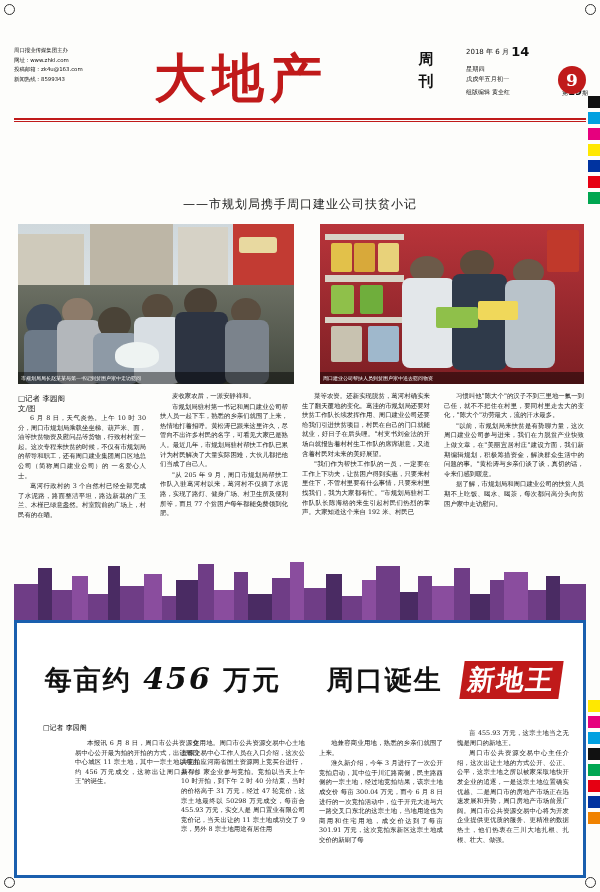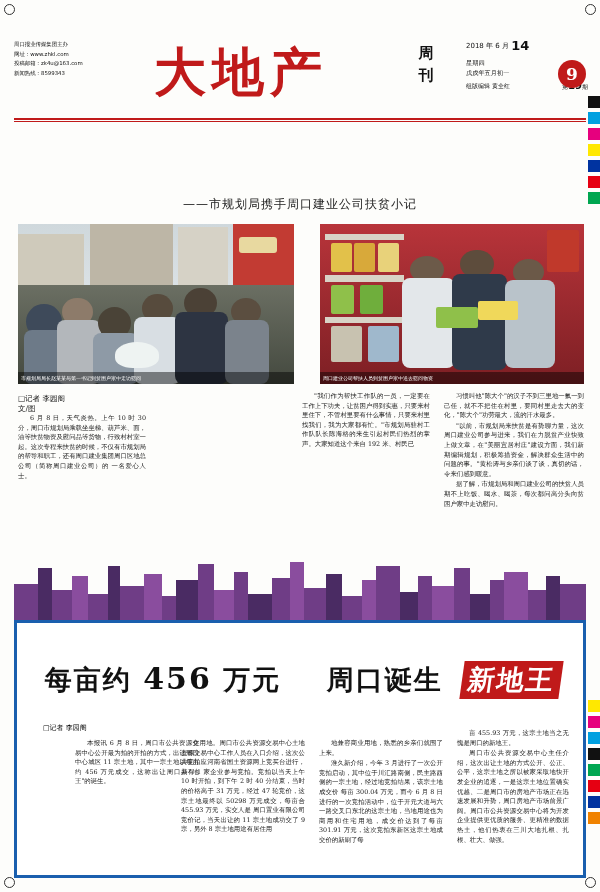--- a/index.html
+++ b/index.html
@@ -10,21 +10,21 @@
     overflow:hidden;
     position:relative;
   }
   .page{
     position:absolute;inset:0;
     background:#fdfdfb;
     padding:0;
   }
   
   .masthead{
-    position:absolute;left:14px;top:34px;width:572px;height:82px;
+    position:absolute;left:14px;top:40px;width:572px;height:82px;
   }
   .pub-info{
     position:absolute;left:0;top:6px;width:128px;
     font-size:5.4px;line-height:9.5px;color:#111;
   }
   .pub-info div{white-space:nowrap;}
   .title-wrap{
     position:absolute;left:140px;top:0px;width:250px;height:80px;
   }
   .big-title{
@@ -123,21 +123,21 @@
   .adbox{
     position:absolute;left:14px;top:620px;width:572px;height:258px;
     border:3px solid #1a5fae;box-sizing:border-box;background:#fff;
   }
   .ad-title{
     position:absolute;left:0;top:38px;width:572px;text-align:center;
     font-family:"DejaVu Serif","Liberation Serif",serif;
     font-weight:bold;font-size:27px;color:#111;letter-spacing:2px;
     white-space:nowrap;
   }
-  .ad-title .num{font-size:30px;}
+  .ad-title .num{font-size:30px;font-style:italic;}
   .ad-red{
     display:inline-block;background:#c01a1a;color:#fff;
     padding:1px 6px;margin-left:8px;transform:skewX(-8deg);
     font-size:27px;
   }
   .ad-byline{
     position:absolute;left:26px;top:100px;font-size:7px;
     font-family:"DejaVu Serif","Liberation Serif",serif;
   }
   
@@ -240,22 +240,29 @@
 
   <div class="byline" style="left:18px;top:394px;">
     <span>□记者 李园阁</span>
   </div>
   <div class="byline" style="left:18px;top:404px;">
     <span>文/图</span>
   </div>
 
   <div class="col" style="left:18px;top:414px;width:128px;height:130px;">
     <p>6 月 8 日，天气炎热。上午 10 时 30 分，周口市规划局乘载坐坐梯、葫芦米、面，油等扶贫物资及慰问品等货物，行致村村室一起。这次专程来扶贫的时候，不仅有市规划局的帮导和职工，还有周口建业集团周口区地总公司（简称周口建业公司）的 一名爱心人士。</p>
+    <p>葛河行政村的 3 个自然村已经全部完成了水泥路，路面整洁平坦，路边新栽的广玉兰、木槿已绿意盎然。村室院前的广场上，村民有的在晒。</p>
+  </div>
+  <div class="col" style="left:160px;top:392px;width:128px;height:152px;">
+    <p>麦收家农后，一派安静祥和。</p>
+    <p>市规划局驻村第一书记和周口建业公司帮扶人员一起下车，熟悉的乡亲们就围了上来，热情地打着招呼。黄松涛已跟来这里许久，尽管向不出许多村民的名字，可看见大家已是熟人。最近几年，市规划局驻村帮扶工作队已累计为村民解决了大量实际困难，大伙儿都把他们当成了自己人。</p>
+    <p>"从 205 年 9 月，周口市规划局帮扶工作队入驻葛河村以来，葛河村不仅摘了水泥路，实现了路灯、健身广场、村卫生所及便利所等，而且 77 个贫困户每年都能免费领到化肥。</p>
   </div>
   <div class="col" style="left:302px;top:392px;width:128px;height:152px;">
+    <p>菜等农资。还新实现脱贫，葛河村确实来生了翻天覆地的变化。葛洼的市规划局还要对扶贫工作队长续发挥作用、周口建业公司还要给我们引进扶贫项目，村民在自己的门口就能就业，好日子在后头哩。"村支书刘金法的开场白就报告着村村生工作队的席席谢意，又道含着村民对未来的美好展望。</p>
     <p>"我们作为帮扶工作队的一员，一定要在工作上下功夫，让贫困户得到实惠，只要来村里住下，不管村里要有什么事情，只要来村里找我们，我为大家都有忙。"市规划局驻村工作队队长陈海格的来生引起村民们热烈的掌声。大家知道这个来自 192 米、村民已</p>
     <p></p>
   </div>
   <div class="col" style="left:444px;top:392px;width:140px;height:152px;">
     <p>习惯叫他"陈大个"的汉子不到三里地一氟一到己任，就不不把住在村里，要同村里走去大的变化，"陈大个"功劳最大，流的汗水最多。</p>
     <p>"以前，市规划局来扶贫是有势聊力量，这次周口建业公司参与进来，我们在力脱贫产业快致上做文章，在"美丽宜居村庄"建设方面，我们新期编辑规划，积极筹措资金，解决群众生活中的问题的事。"黄松涛与乡亲们谈了谈，真切的话，令来们感到暖意。</p>
     <p>据了解，市规划局和周口建业公司的扶贫人员期不上吃饭、喝水、喝茶，每次都问高分头向贫困户家中走访慰问。</p>
   </div>
 
   <div class="skyline">

